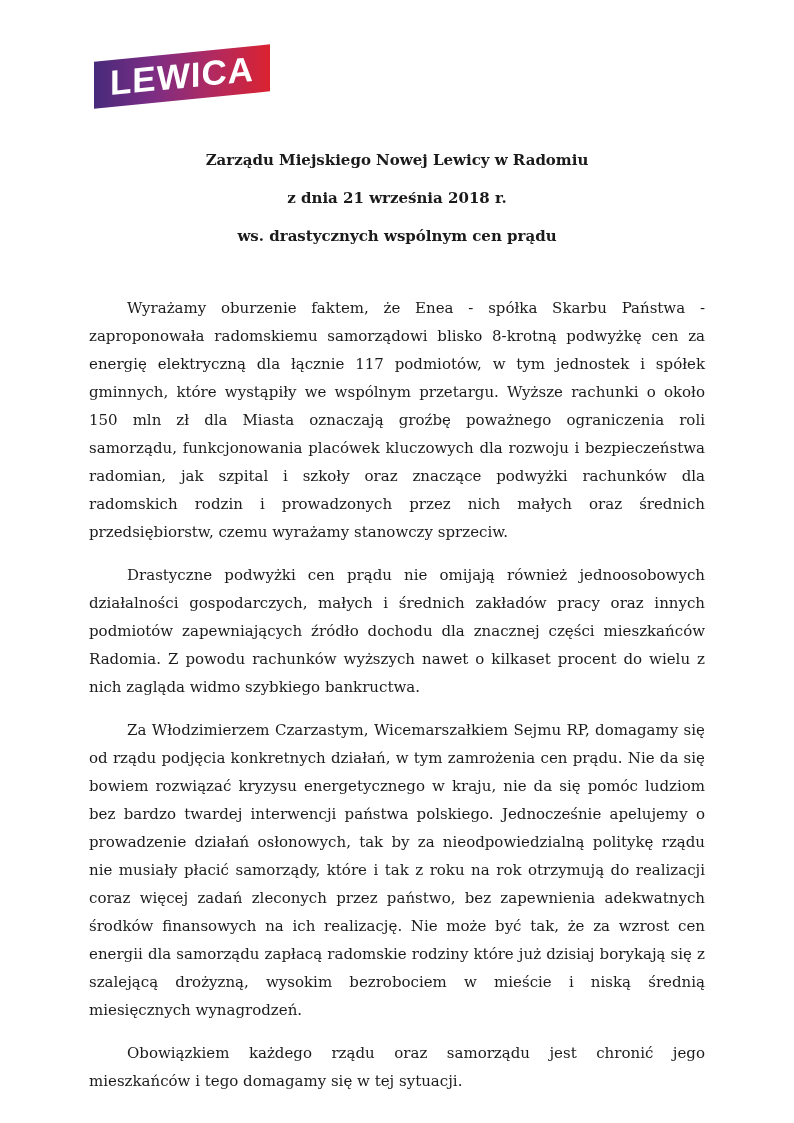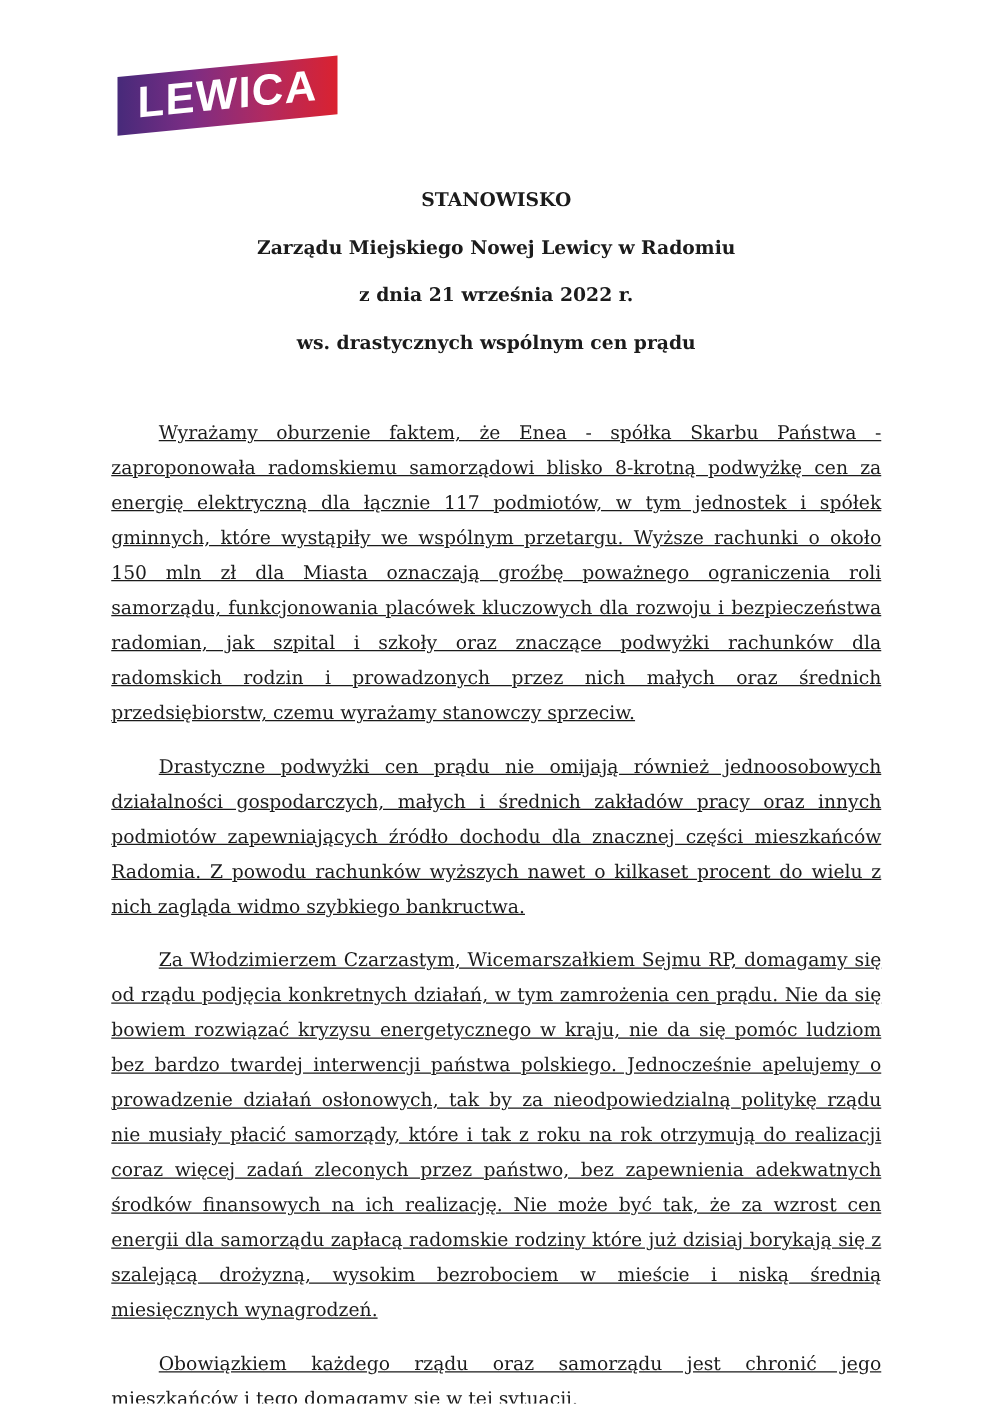--- a/index.html
+++ b/index.html
@@ -54,36 +54,34 @@
   
   .doc-body {
     margin: 49px 89px 0 89px;
     font-size: 15px;
     line-height: 28px;
     text-align: justify;
   }
   .para {
     margin: 0 0 15px 0;
     text-indent: 38px;
-    text-decoration: underline;
   }
 </style>
 </head>
 <body>
 
 <div class="page">
 
   <div class="logo-wrap" style="background: linear-gradient(90deg, rgb(71, 42, 122), rgb(124, 45, 132), rgb(176, 42, 97), rgb(218, 34, 48));">
     <span class="logo-text" style="color: rgb(255, 255, 255);">LEWICA</span>
   </div>
 
   <div class="headings">
-    <p class="h-line">STANOWISKO</p>
     <p class="h-line">Zarządu Miejskiego Nowej Lewicy w Radomiu</p>
-    <p class="h-line">z dnia 21 września 2022 r.</p>
+    <p class="h-line">z dnia 21 września 2018 r.</p>
     <p class="h-line">ws. drastycznych wspólnym cen prądu</p>
   </div>
 
   <div class="doc-body">
     <p class="para">Wyrażamy oburzenie faktem, że Enea - spółka Skarbu Państwa - zaproponowała radomskiemu samorządowi blisko 8-krotną podwyżkę cen za energię elektryczną dla łącznie 117 podmiotów, w tym jednostek i spółek gminnych, które wystąpiły we wspólnym przetargu. Wyższe rachunki o około 150 mln zł dla Miasta oznaczają groźbę poważnego ograniczenia roli samorządu, funkcjonowania placówek kluczowych dla rozwoju i bezpieczeństwa radomian, jak szpital i szkoły oraz znaczące podwyżki rachunków dla radomskich rodzin i prowadzonych przez nich małych oraz średnich przedsiębiorstw, czemu wyrażamy stanowczy sprzeciw.</p>
     <p class="para">Drastyczne podwyżki cen prądu nie omijają również jednoosobowych działalności gospodarczych, małych i średnich zakładów pracy oraz innych podmiotów zapewniających źródło dochodu dla znacznej części mieszkańców Radomia. Z powodu rachunków wyższych nawet o kilkaset procent do wielu z nich zagląda widmo szybkiego bankructwa.</p>
     <p class="para">Za Włodzimierzem Czarzastym, Wicemarszałkiem Sejmu RP, domagamy się od rządu podjęcia konkretnych działań, w tym zamrożenia cen prądu. Nie da się bowiem rozwiązać kryzysu energetycznego w kraju, nie da się pomóc ludziom bez bardzo twardej interwencji państwa polskiego. Jednocześnie apelujemy o prowadzenie działań osłonowych, tak by za nieodpowiedzialną politykę rządu nie musiały płacić samorządy, które i tak z roku na rok otrzymują do realizacji coraz więcej zadań zleconych przez państwo, bez zapewnienia adekwatnych środków finansowych na ich realizację. Nie może być tak, że za wzrost cen energii dla samorządu zapłacą radomskie rodziny które już dzisiaj borykają się z szalejącą drożyzną, wysokim bezrobociem w mieście i niską średnią miesięcznych wynagrodzeń.</p>
     <p class="para">Obowiązkiem każdego rządu oraz samorządu jest chronić jego mieszkańców i tego domagamy się w tej sytuacji.</p>
   </div>
 

